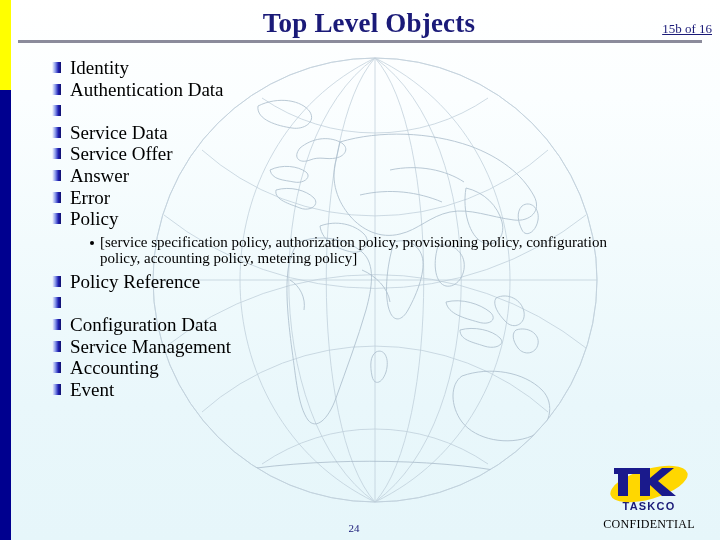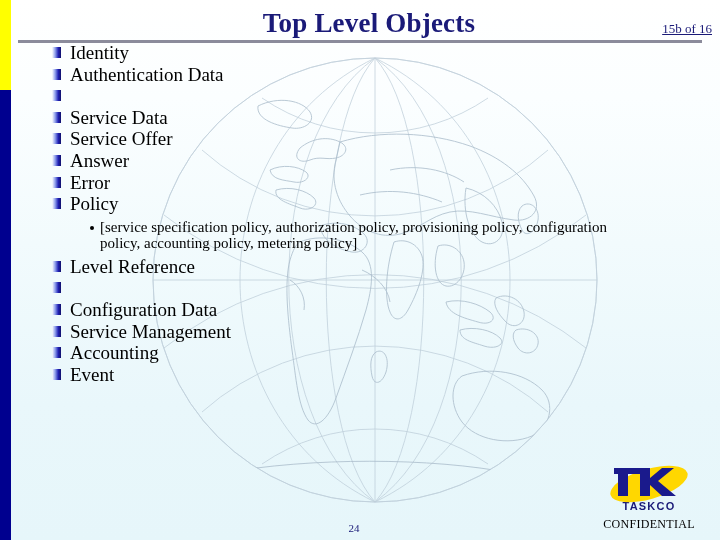--- a/index.html
+++ b/index.html
@@ -84,21 +84,21 @@
     z-index: 6;
     font-family: "Liberation Serif", serif;
     white-space: nowrap;
     text-decoration: underline;
   }
 
   
   #content {
     position: absolute;
     left: 52px;
-    top: 42px;
+    top: 57px;
     width: 640px;
     z-index: 4;
   }
 
   .bullet-row {
     display: flex;
     align-items: flex-start;
     height: 21.6px;
   }
 
@@ -324,21 +324,21 @@
     </div>
 
     <div class="subbullet-row">
       <span class="subbullet-dot"></span>
       <span class="subbullet-text">[service specification policy, authorization policy, provisioning policy, configuration policy, accounting policy, metering policy]</span>
     </div>
 
     <div>
       <div class="bullet-row">
         <span class="bullet-marker"></span>
-        <span class="bullet-label">Level Reference</span>
+        <span class="bullet-label">Policy Reference</span>
       </div>
       <div class="bullet-row">
         <span class="bullet-marker"></span>
       </div>
       <div class="bullet-row">
         <span class="bullet-marker"></span>
         <span class="bullet-label">Configuration Data</span>
       </div>
       <div class="bullet-row">
         <span class="bullet-marker"></span>

